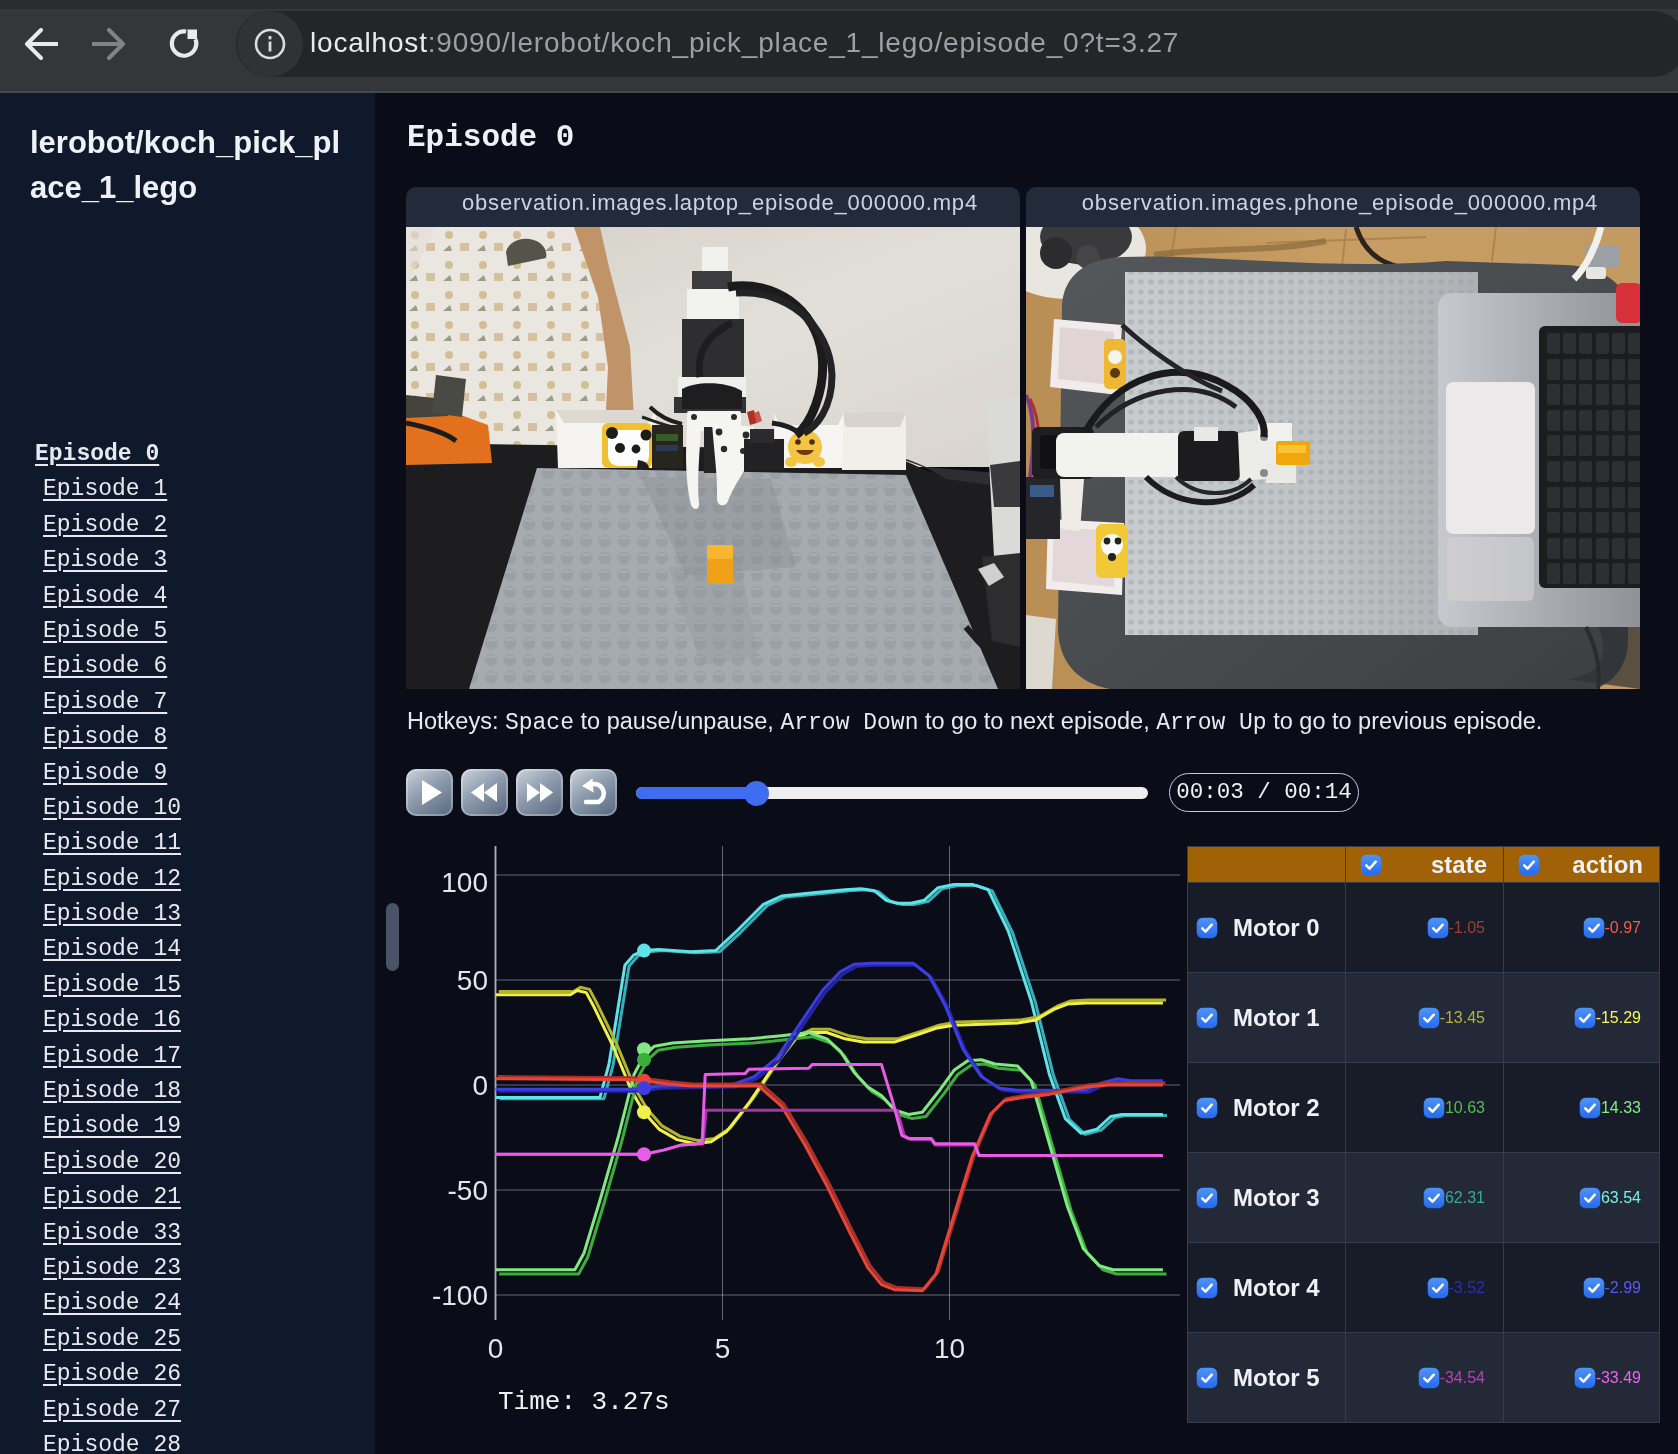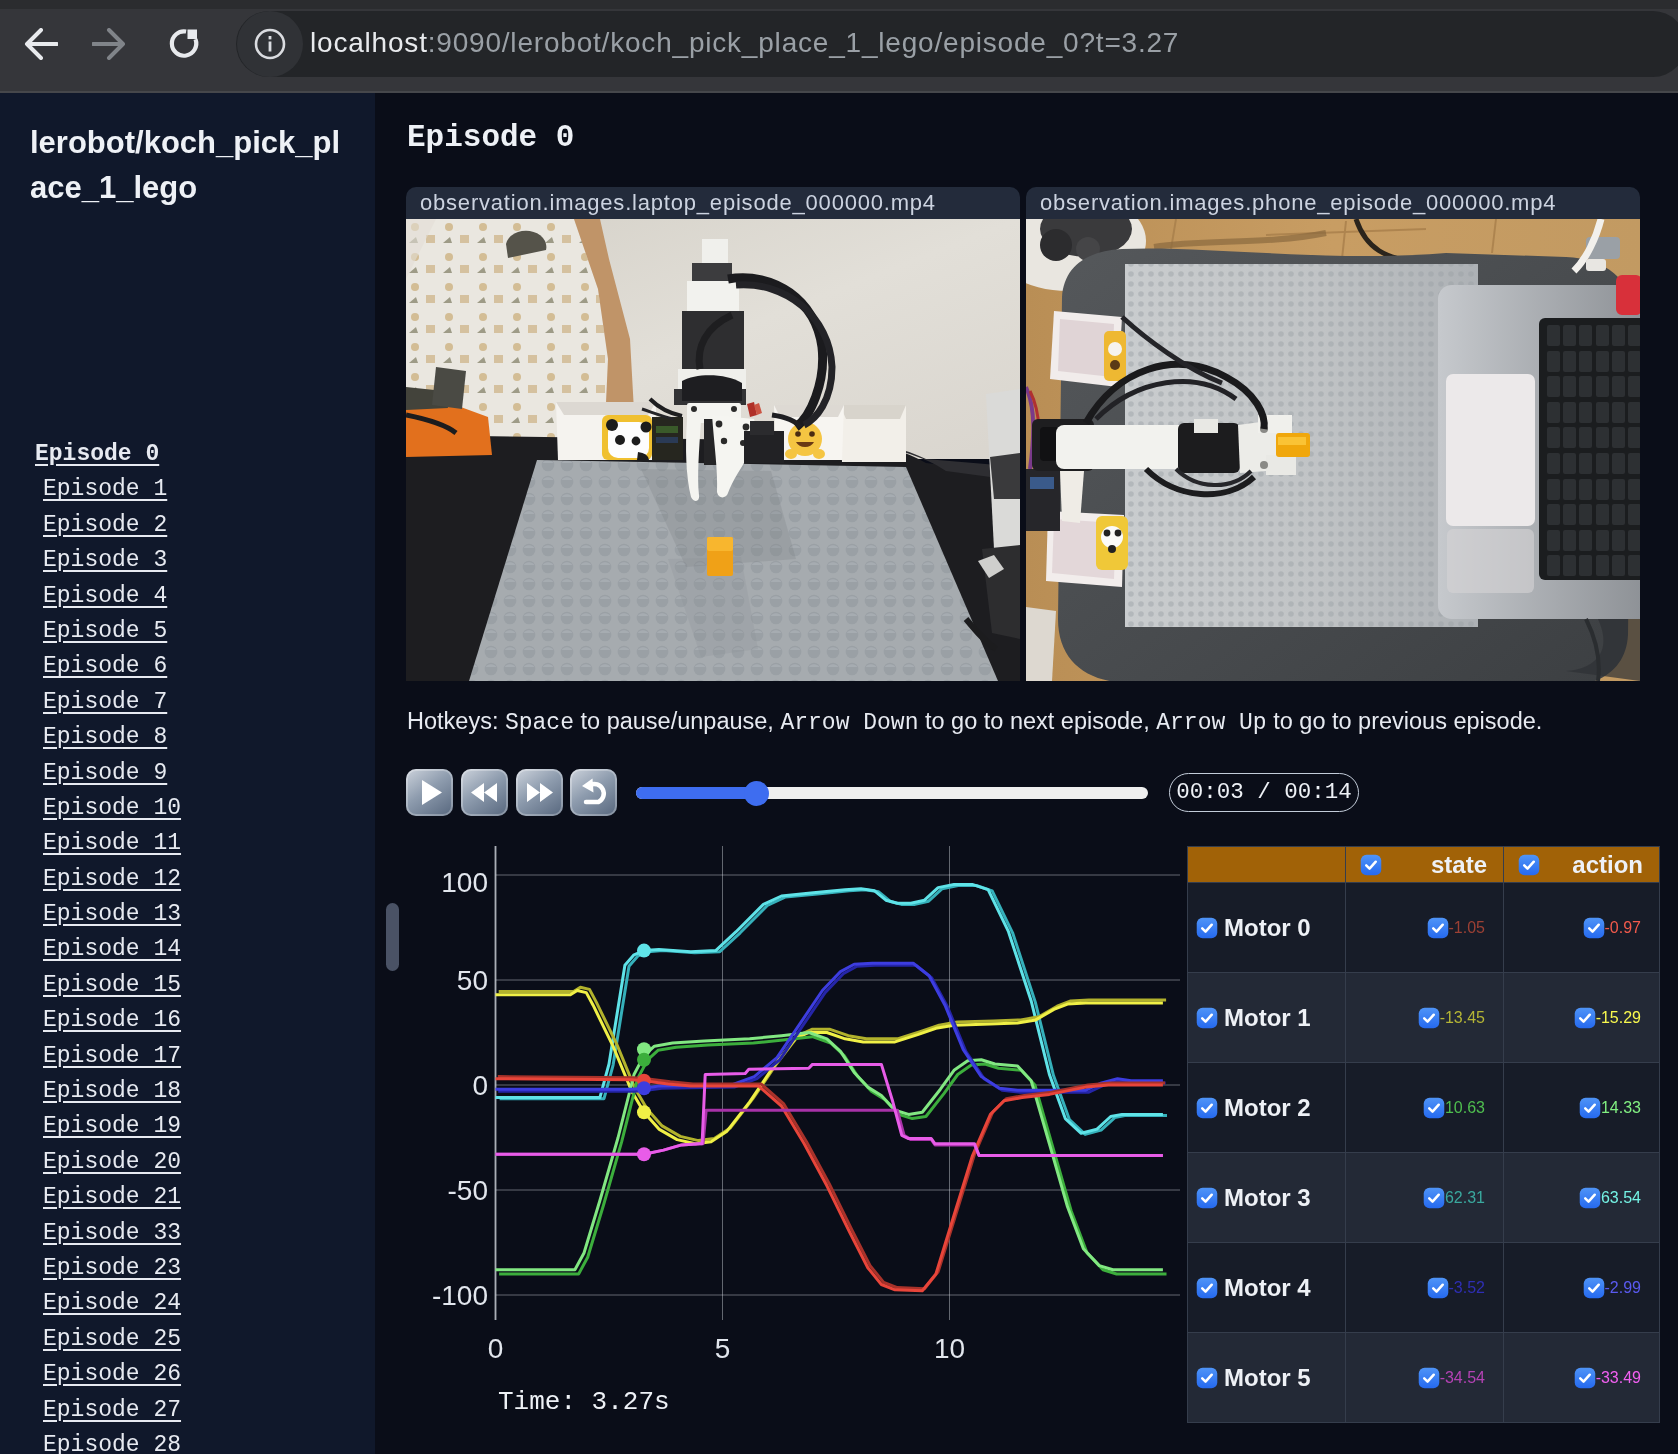--- a/index.html
+++ b/index.html
@@ -17,42 +17,42 @@
 #sidebar { position:absolute; left:0; top:93px; width:375px; height:1361px; background:#10182b; color:#e7eaf1; }
 #sidebar h1 { font-size:31px; line-height:45px; font-weight:bold; color:#eef1f6; width:318px; overflow-wrap:anywhere; position:absolute; left:30px; top:27px; }
 #stats { position:absolute; left:30px; top:143px; width:292px; font-size:25px; line-height:38.5px; color:#e2e6ee; }
 #eplist { position:absolute; left:35px; top:344px; font-family:"Liberation Mono",monospace; font-size:23px; color:#e7eaf1; }
 #eplist div { height:35.4px; line-height:35.4px; text-decoration:underline; text-underline-offset:4px; padding-left:8px; }
 #eplist div.cur { font-weight:bold; padding-left:0; }
 #thumb { position:absolute; left:386px; top:903px; width:13px; height:68px; border-radius:7px; background:#4a5265; }
 
 #h2ep { position:absolute; left:407px; top:120px; font-family:"Liberation Mono",monospace; font-weight:bold; font-size:31px; color:#eef1f6; }
 .vid { position:absolute; top:187px; width:614px; }
-.vid .lab { height:32px; background:#232b3b; border-radius:10px 10px 0 0; color:#ccd3e0; font-size:22px; letter-spacing:0.8px; line-height:32px; padding-left:14px; white-space:nowrap; overflow:hidden; }
+.vid .lab { height:40px; background:#232b3b; border-radius:10px 10px 0 0; color:#ccd3e0; font-size:22px; letter-spacing:0.8px; line-height:32px; padding-left:14px; white-space:nowrap; overflow:hidden;text-align:center; }
 .vid svg { display:block; }
 #hotkeys { position:absolute; left:407px; top:708px; font-size:23.5px; color:#e7eaf1; }
 #hotkeys .m { font-family:"Liberation Mono",monospace; font-size:23px; }
 
 .btn { position:absolute; top:769px; width:47px; height:47px; border-radius:10px; background:linear-gradient(145deg,#cdd3dc 0%,#8e9cae 45%,#56667d 100%); box-shadow:inset 0 0 0 2px rgba(255,255,255,0.28); }
 .btn svg { position:absolute; left:0; top:0; }
 #track { position:absolute; left:636px; top:787px; width:512px; height:12px; border-radius:6px; background:#efefef; }
 #trackfill { position:absolute; left:636px; top:787px; width:120px; height:12px; border-radius:6px 0 0 6px; background:#3e6df0; }
 #thumbball { position:absolute; left:744px; top:781px; width:25px; height:25px; border-radius:13px; background:#3e6df0; }
 #timebox { position:absolute; left:1169px; top:773px; width:190px; height:39px; border:1.5px solid #c3ccd9; border-radius:20px; font-family:"Liberation Mono",monospace; font-size:22.5px; color:#eef1f6; text-align:center; line-height:36px; white-space:nowrap; }
 #timetxt { position:absolute; left:498px; top:1387px; font-family:"Liberation Mono",monospace; font-size:26px; color:#eef1f6; }
 
 #mtable { position:absolute; left:1187px; top:846px; width:472px; border-collapse:collapse; color:#eef1f6; table-layout:fixed; }
 #mtable td,#mtable th { border:1px solid #353d4c; }
 #mtable th { height:36px; background:#a16207; }
 #mtable td { height:90px; }
 #mtable tr.odd td { background:#171c28; }
 #mtable tr.even td { background:#232936;margin-left:28px; }
 .cb { display:inline-block; vertical-align:middle; }
 .hcell { display:flex; align-items:center; justify-content:space-between; padding:0 16px 0 14px; font-weight:bold; font-size:24px; }
-.mcell { display:flex; align-items:center; padding-left:8px; font-weight:bold; font-size:24px; gap:6px; white-space:nowrap; }
+.mcell { display:flex; align-items:center; padding-left:8px; font-weight:bold; font-size:24px; gap:15px; white-space:nowrap; }
 .vcell { display:flex; align-items:center; justify-content:flex-end; padding:0 18px 0 14px; font-size:16px; white-space:nowrap; }
 </style></head><body>
 
 <div id="chrome">
   <div class="topstrip"></div>
   <svg class="abs" style="left:24px;top:28px" width="34" height="32" viewBox="0 0 34 32">
     <path d="M17 2 L3 16 L17 30 M3 16 H33" stroke="#e8eaed" stroke-width="4" fill="none" stroke-linecap="round" stroke-linejoin="round"></path>
   </svg>
   <svg class="abs" style="left:92px;top:28px" width="34" height="32" viewBox="0 0 34 32">
     <path d="M17 2 L31 16 L17 30 M1 16 H31" stroke="#808489" stroke-width="4" fill="none" stroke-linecap="round" stroke-linejoin="round"></path>

